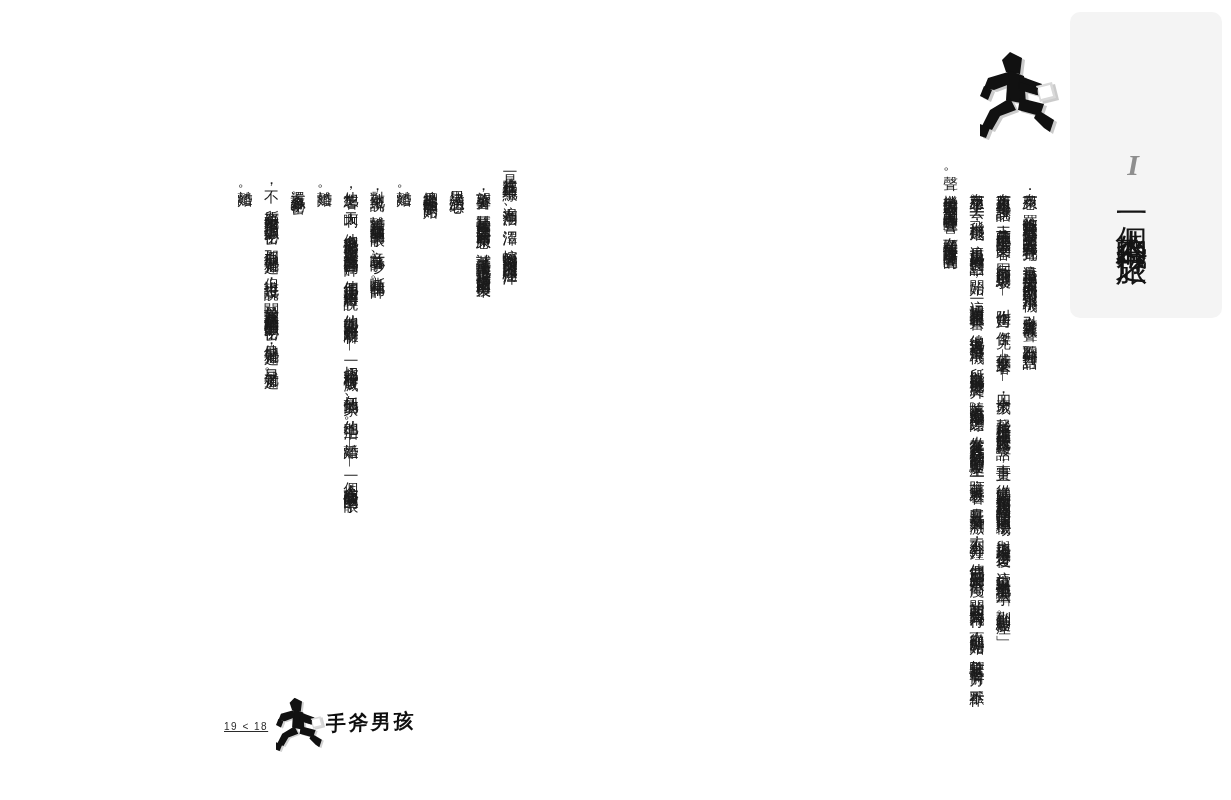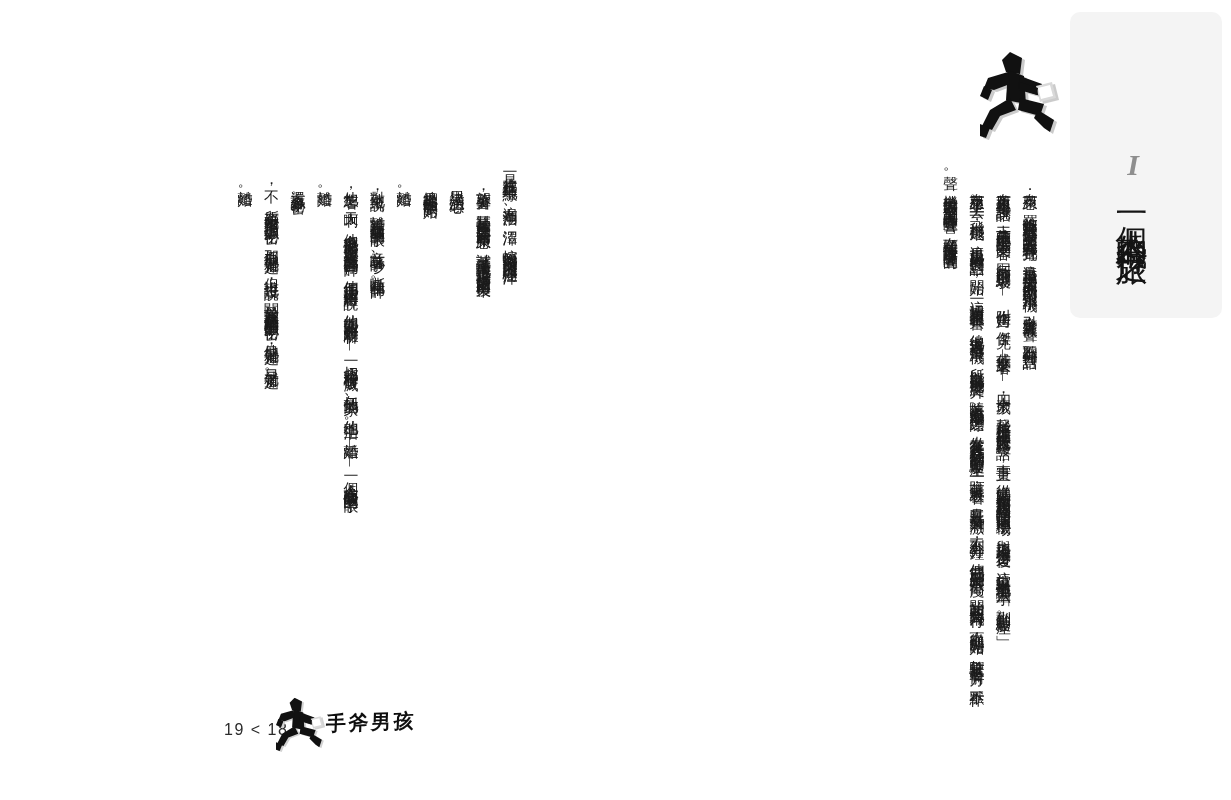--- a/index.html
+++ b/index.html
@@ -42,21 +42,21 @@
     font-size:32px; line-height:40px; letter-spacing:4.5px;
     font-weight:500; color:#141414;
   }
   .runner-top{ position:absolute; left:980px; top:52px;
     filter:drop-shadow(3px 2px 0 #cbcbcb); }
 
   
   .page-indicator{
     position:absolute; left:224px; top:721px;
     font-family:"Liberation Sans", sans-serif;
-    font-size:16px; letter-spacing:1.5px; color:#2b2b2b;
+    font-size:10px; letter-spacing:1.5px; color:#2b2b2b;text-decoration:underline;
   }
   .runner-footer{ position:absolute; left:276px; top:696px;
     filter:drop-shadow(2px 1px 0 #d2d2d2); }
   .series-title{
     position:absolute; left:326px; top:709px;
     font-size:20px; font-weight:700; letter-spacing:2.5px; color:#0e0e0e;
     transform:rotate(-2deg) skewX(-4deg);
   }
 </style>
 </head>

